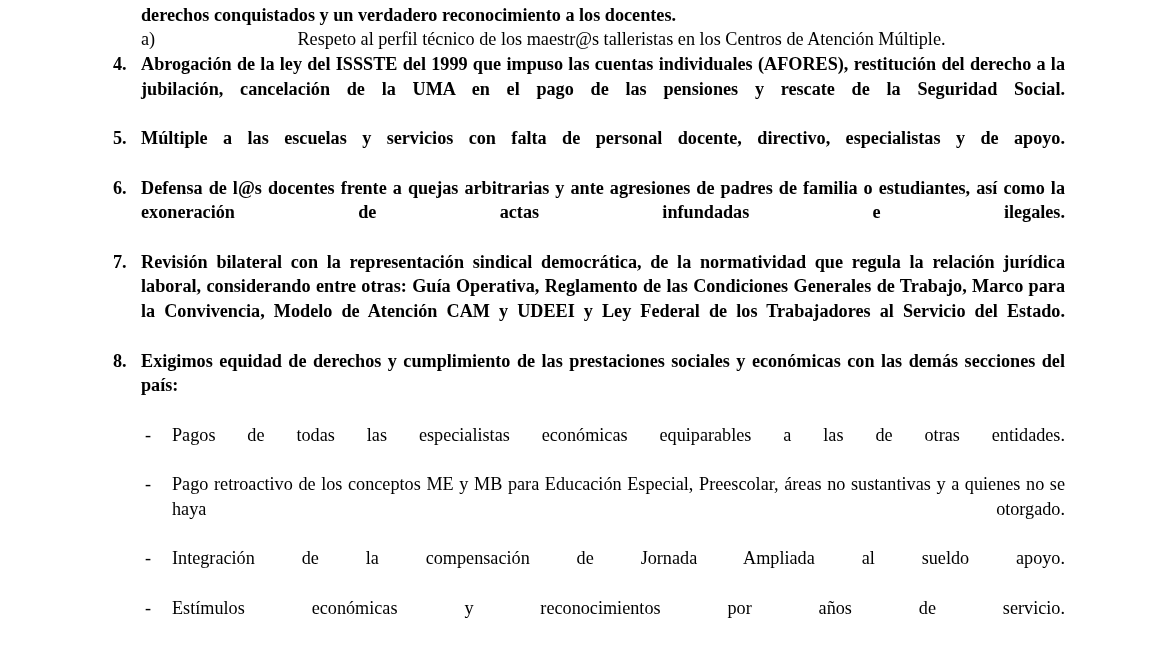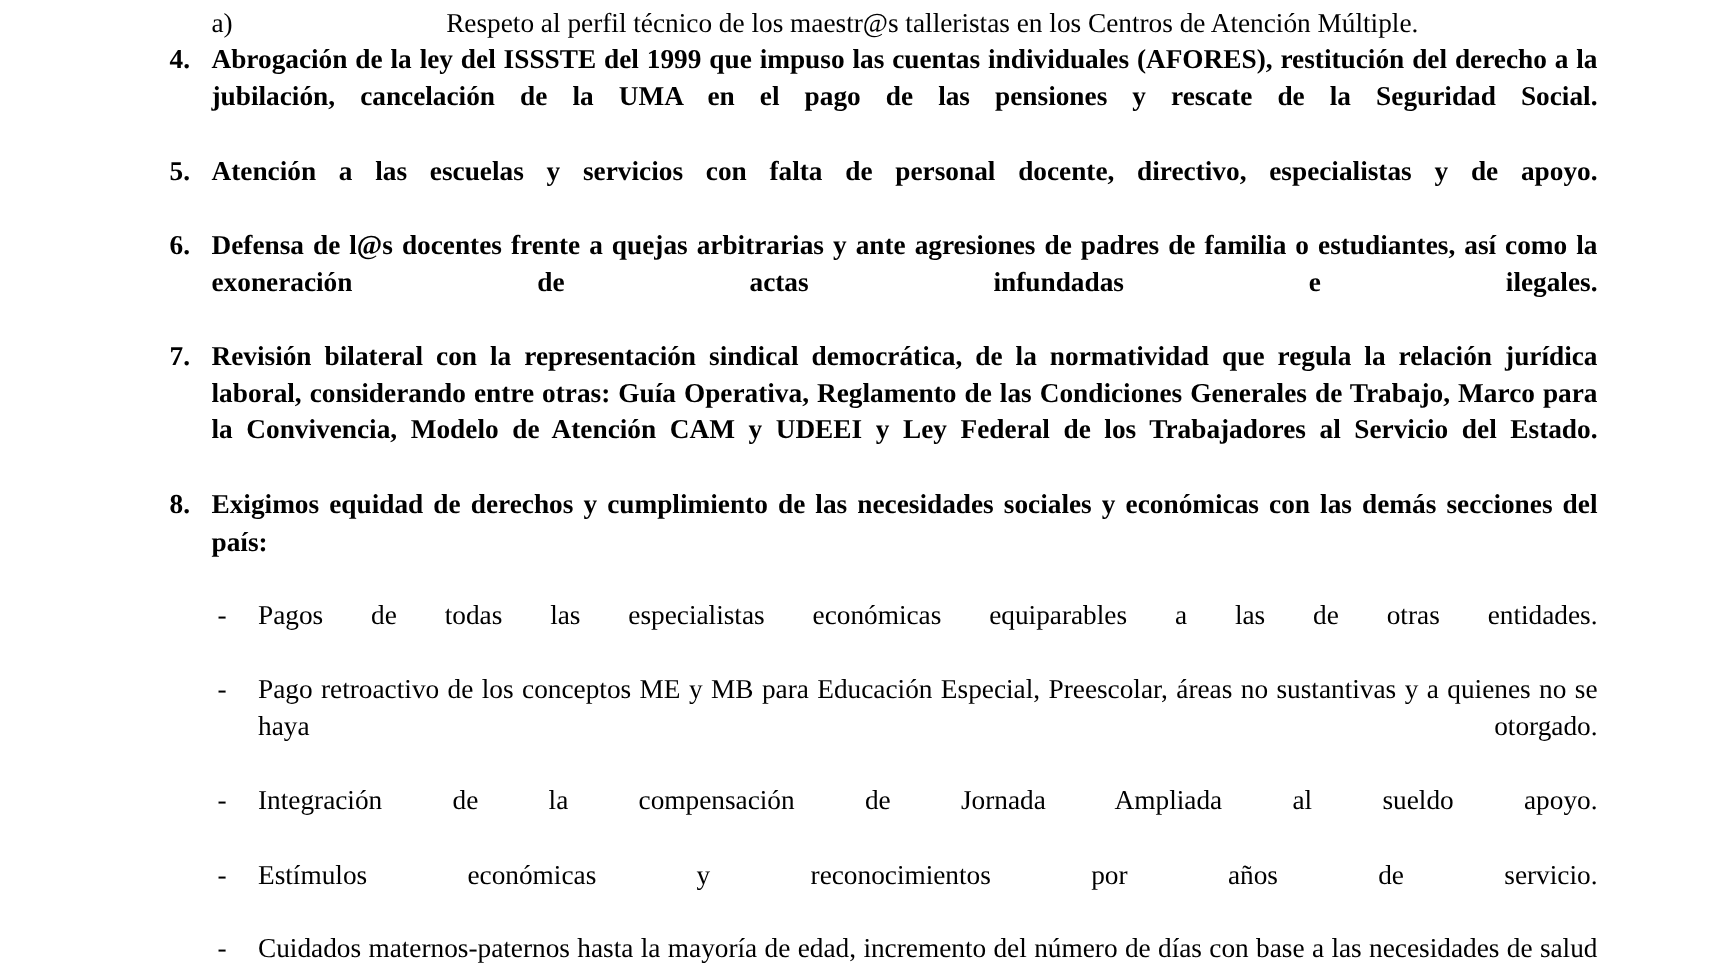--- a/index.html
+++ b/index.html
@@ -125,49 +125,50 @@
   }
 </style>
 </head>
 <body>
 
 <div id="page">
   <div id="doc">
 
     <div class="clipped-line">trabajadores, garantizando la estabilidad laboral, el respeto a los</div>
 
+    <div class="block para-tail">derechos conquistados y un verdadero reconocimiento a los docentes.</div>
 
     <div class="block lettered">
       <span class="marker">a)</span>
       <span class="body">Respeto al perfil técnico de los maestr@s talleristas en los Centros de Atención Múltiple.</span>
     </div>
 
     <div class="block numbered">
       <span class="num">4.</span>
       <span class="body">Abrogación de la ley del ISSSTE del 1999 que impuso las cuentas individuales (AFORES), restitución del derecho a la jubilación, cancelación de la UMA en el pago de las pensiones y rescate de la Seguridad Social.</span>
     </div>
 
     <div class="block numbered">
       <span class="num">5.</span>
-      <span class="body">Atención a las escuelas y servicios con falta de personal docente, directivo, especialistas y de apoyo.</span>
+      <span class="body">Múltiple a las escuelas y servicios con falta de personal docente, directivo, especialistas y de apoyo.</span>
     </div>
 
     <div class="block numbered">
       <span class="num">6.</span>
       <span class="body">Defensa de l@s docentes frente a quejas arbitrarias y ante agresiones de padres de familia o estudiantes, así como la exoneración de actas infundadas e ilegales.</span>
     </div>
 
     <div class="block numbered">
       <span class="num">7.</span>
       <span class="body">Revisión bilateral con la representación sindical democrática, de la normatividad que regula la relación jurídica laboral, considerando entre otras: Guía Operativa, Reglamento de las Condiciones Generales de Trabajo, Marco para la Convivencia, Modelo de Atención CAM y UDEEI y Ley Federal de los Trabajadores al Servicio del Estado.</span>
     </div>
 
     <div class="block numbered">
       <span class="num">8.</span>
-      <span class="body">Exigimos equidad de derechos y cumplimiento de las necesidades sociales y económicas con las demás secciones del país:</span>
+      <span class="body">Exigimos equidad de derechos y cumplimiento de las prestaciones sociales y económicas con las demás secciones del país:</span>
     </div>
 
     <div class="block dashed">
       <span class="dash">-</span>
       <span class="body">Pagos de todas las especialistas económicas equiparables a las de otras entidades.</span>
     </div>
 
     <div class="block dashed">
       <span class="dash">-</span>
       <span class="body">Pago retroactivo de los conceptos ME y MB para Educación Especial, Preescolar, áreas no sustantivas y a quienes no se haya otorgado.</span>

